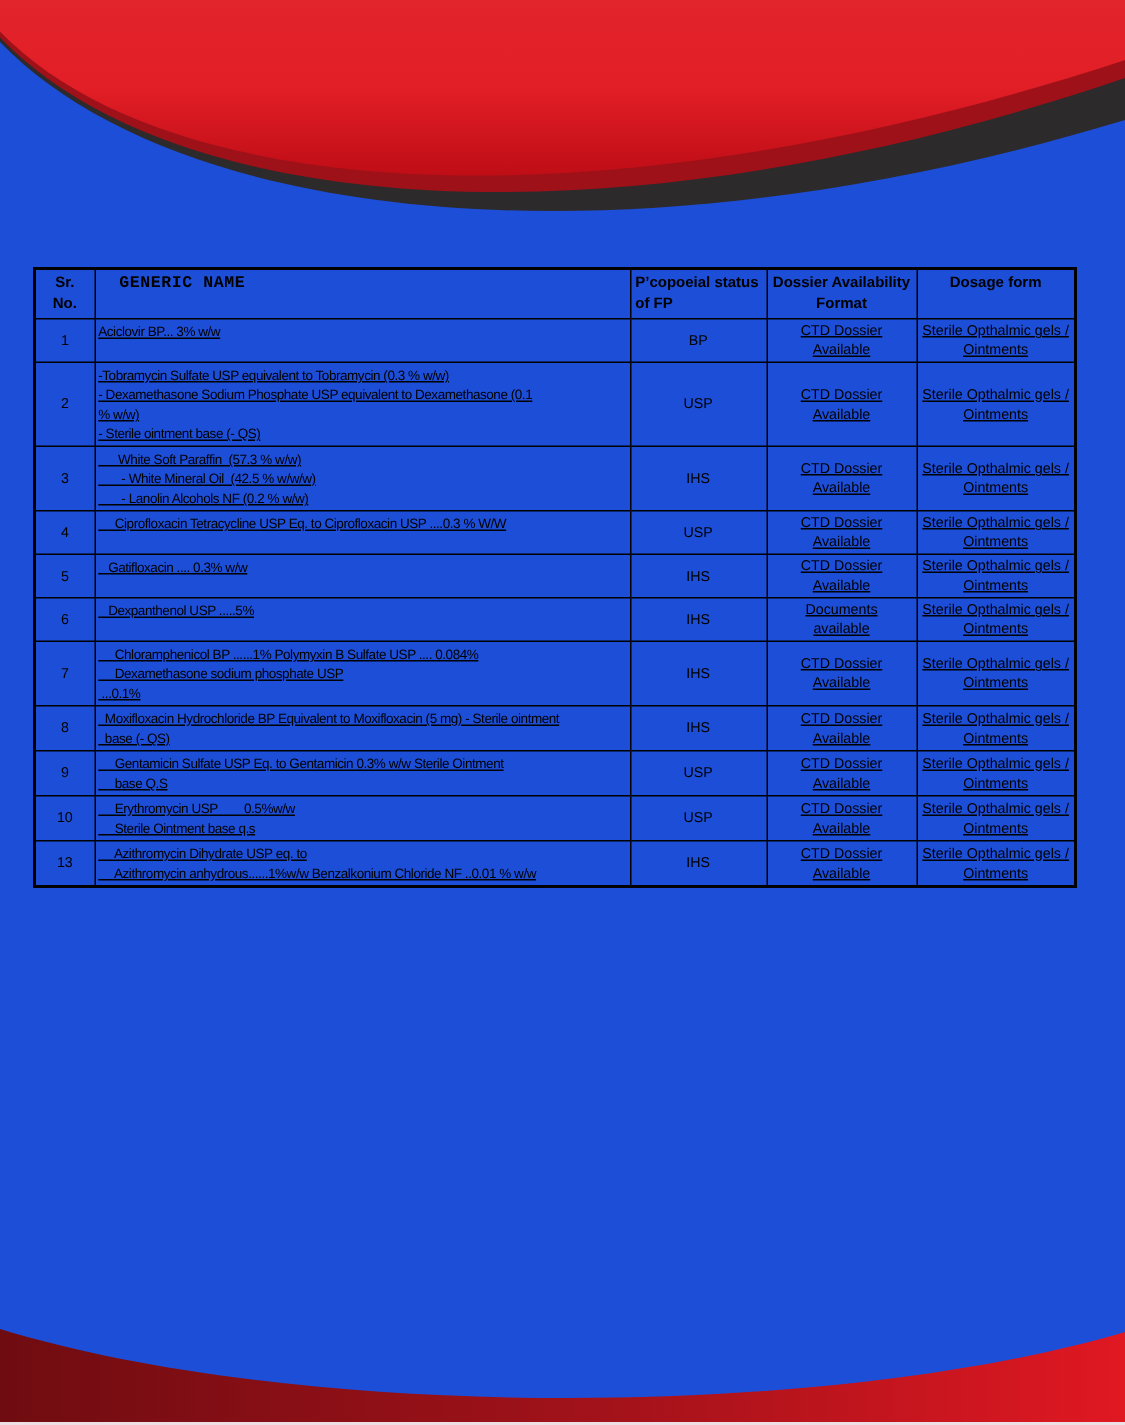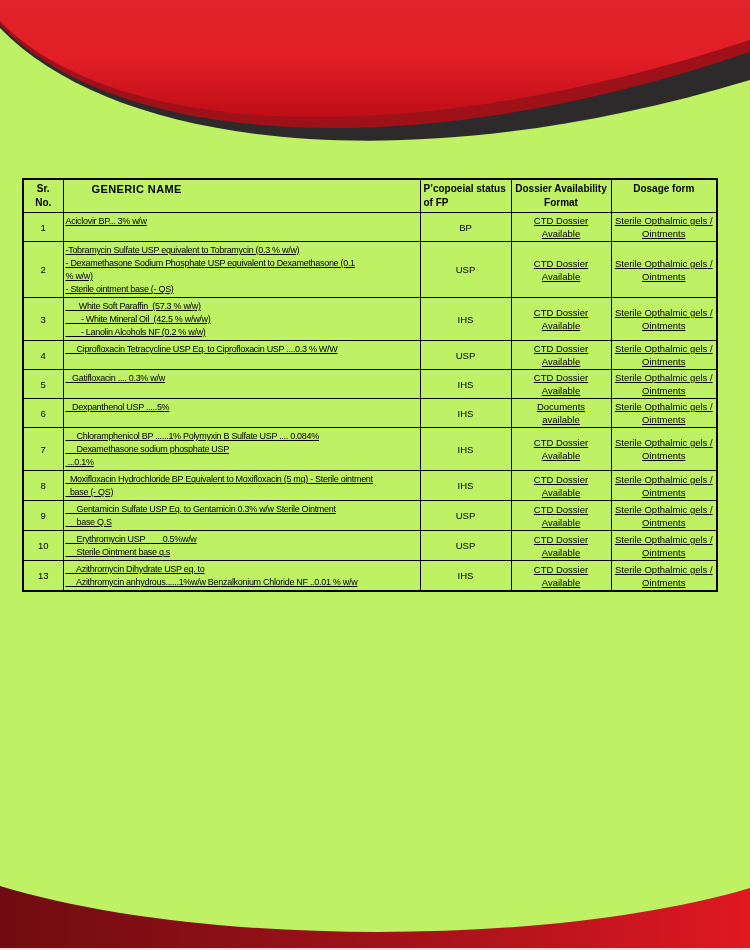--- a/index.html
+++ b/index.html
@@ -7,21 +7,21 @@
     --red-dark:#9e1119;
     --charcoal:#2d2a2b;
     --footer-left:#6f0c11;
     --footer-mid:#a4121a;
     --footer-right:#e01822;
     --strip:#eddfe3;
   }
   *{margin:0;padding:0;box-sizing:border-box;}
   html,body{width:750px;height:950px;overflow:hidden;background:#fff;
     font-family:"Liberation Sans",sans-serif;color:#000;}
-  .page{position:relative;width:750px;height:950px;background:#bef264;border-radius:26px;}
+  .page{position:relative;width:750px;height:950px;background:#1d4ed8;border-radius:26px;}
 
   
   .swoosh-top{position:absolute;top:0;left:0;display:block;}
   .swoosh-bottom{position:absolute;top:885px;left:0;display:block;}
   .bottom-strip{position:absolute;left:0;bottom:0;width:750px;height:2px;
     background:var(--strip,#eddfe3);}
   .p-gray{fill:var(--charcoal,#2d2a2b);}
   .p-darkred{fill:var(--red-dark,#9e1119);}
   .stop-a{stop-color:#e2242c;}
   .stop-b{stop-color:#e21e26;}
@@ -29,22 +29,22 @@
   .fstop-a{stop-color:var(--footer-left,#6f0c11);}
   .fstop-b{stop-color:var(--footer-mid,#a4121a);}
   .fstop-c{stop-color:var(--footer-right,#e01822);}
 
   
   table.products{position:absolute;left:22px;top:178px;width:694px;
     border-collapse:collapse;table-layout:fixed;border:2px solid #000;}
   th,td{border:1px solid #000;overflow:hidden;}
   th{font-size:10px;font-weight:bold;vertical-align:top;line-height:14px;
     padding:2px 2px;text-align:center;}
-  th.h-generic{font-family:Liberation Sans, sans-serif;
-    font-size:11px;letter-spacing:.4px;text-align:left;padding-left:28px;}
+  th.h-generic{font-family:Liberation Mono, monospace;
+    font-size:11px;letter-spacing:.4px;text-align:left;padding-left:16px;}
   th.h-status{text-align:left;padding-left:3px;}
   td{font-size:9.5px;line-height:13px;}
   td.c-sr{text-align:center;vertical-align:middle;}
   td.c-generic{vertical-align:top;padding:2px 2px 1px 2px;font-size:9px;
     letter-spacing:-0.3px;text-decoration:underline;}
   td.c-generic .gline{white-space:pre;line-height:13px;}
   td.c-status{text-align:center;vertical-align:middle;}
   td.c-dossier,td.c-dosage{text-align:center;vertical-align:middle;padding:1px 0;}
   td .cline{line-height:13px;white-space:pre;text-decoration:underline;}
   tbody tr:last-child td{height:29px;}

